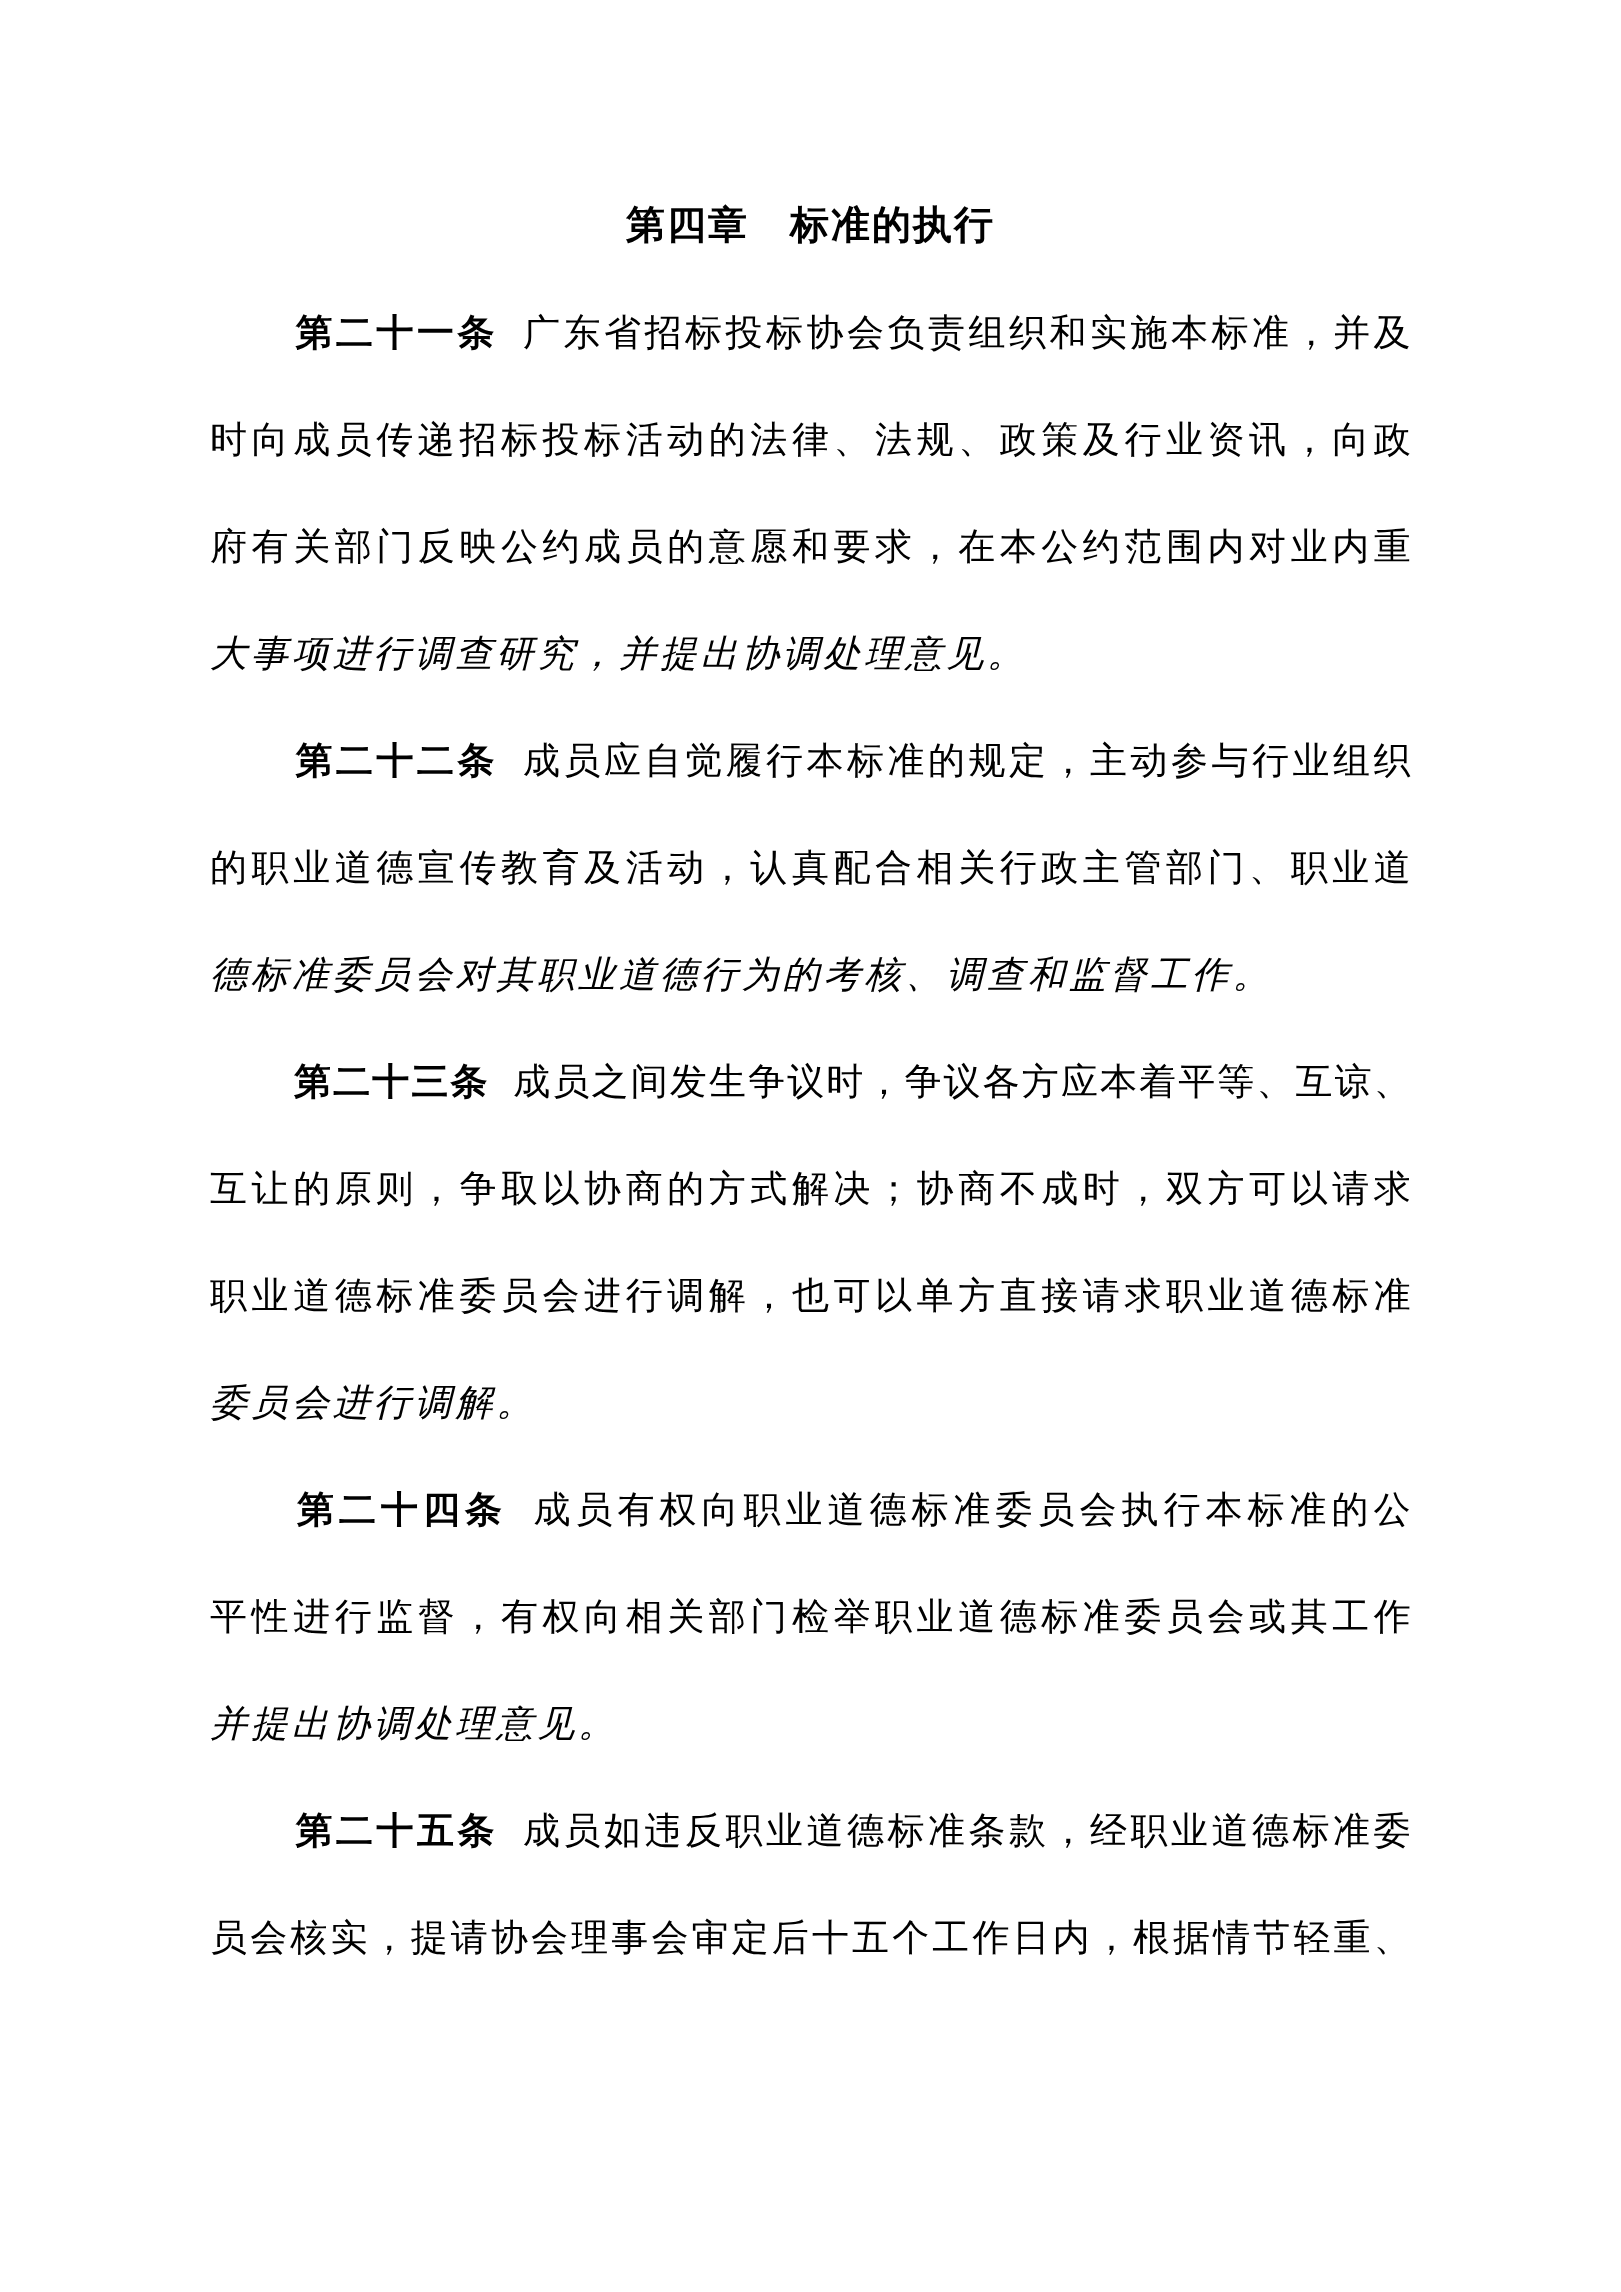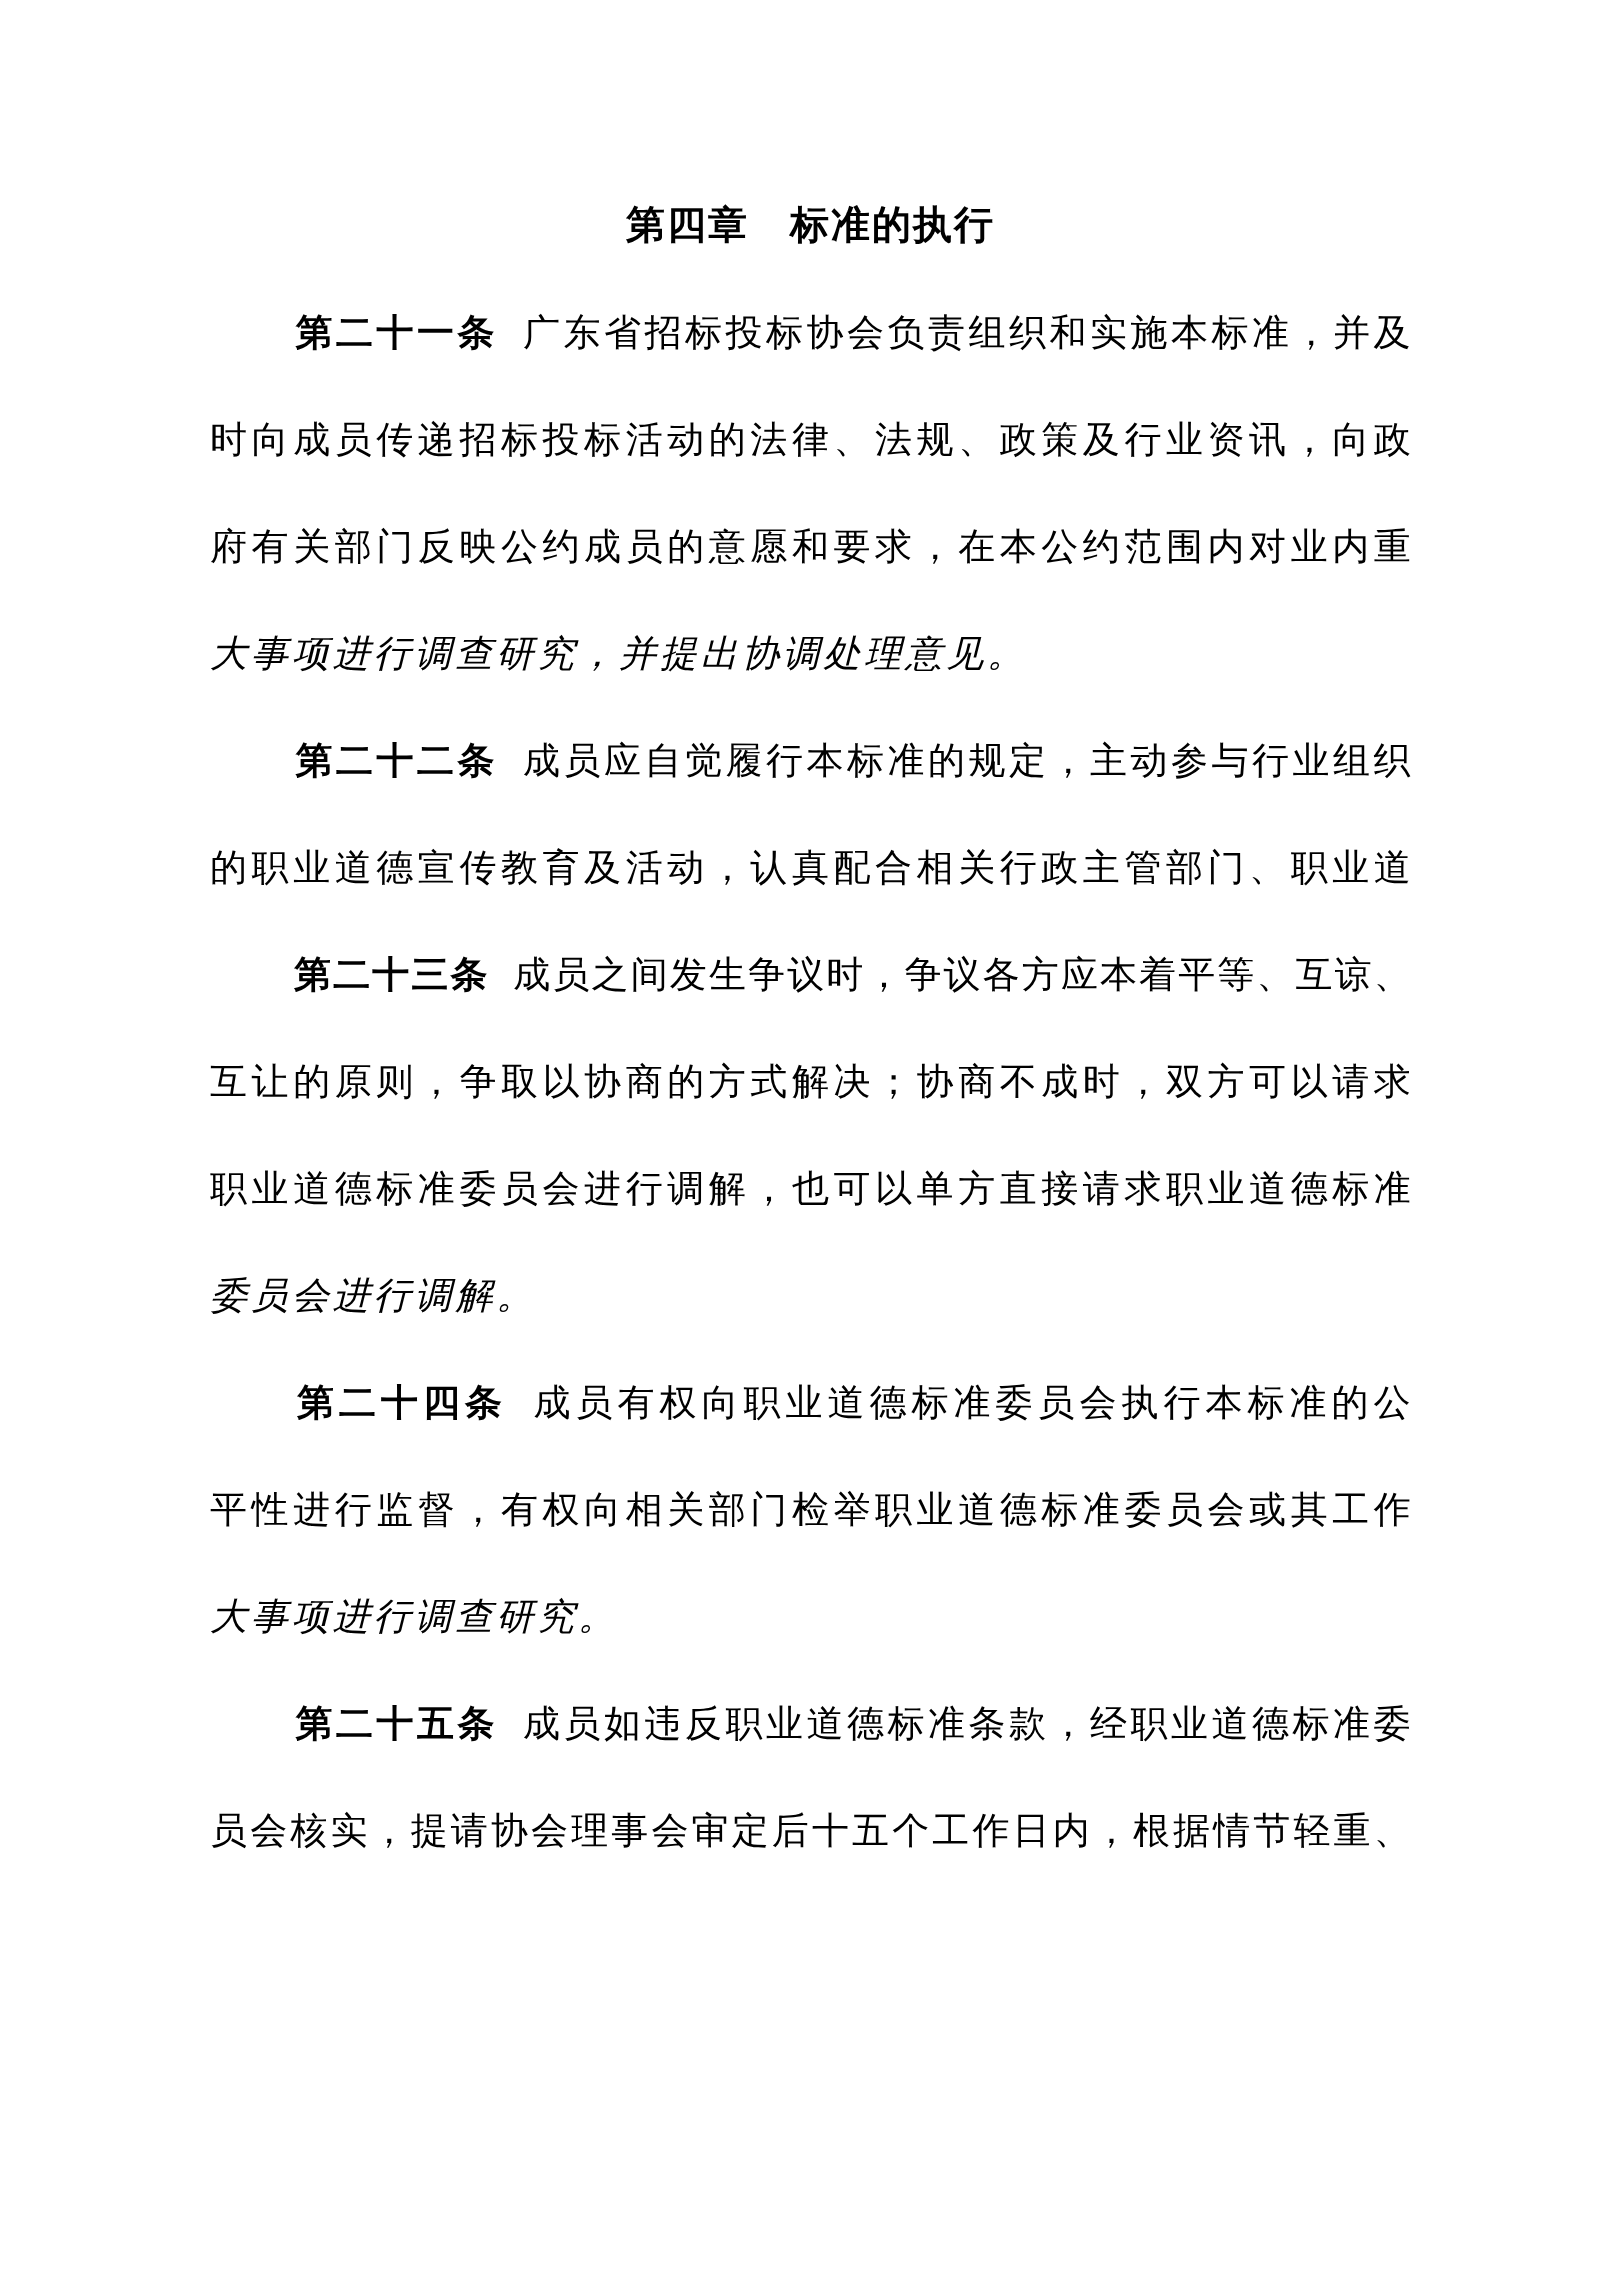--- a/index.html
+++ b/index.html
@@ -73,26 +73,27 @@
   <div class="chapter-title">第四章　标准的执行</div>
 
   <div class="doc-body">
 
   <div class="line"><span class="indent"></span><span class="ch bold">第</span><span class="ch bold">二</span><span class="ch bold">十</span><span class="ch bold">一</span><span class="ch bold">条</span><span class="numspace"></span><span class="ch">广</span><span class="ch">东</span><span class="ch">省</span><span class="ch">招</span><span class="ch">标</span><span class="ch">投</span><span class="ch">标</span><span class="ch">协</span><span class="ch">会</span><span class="ch">负</span><span class="ch">责</span><span class="ch">组</span><span class="ch">织</span><span class="ch">和</span><span class="ch">实</span><span class="ch">施</span><span class="ch">本</span><span class="ch">标</span><span class="ch">准</span><span class="ch">，</span><span class="ch">并</span><span class="ch">及</span></div>
       <div class="line"><span class="ch">时</span><span class="ch">向</span><span class="ch">成</span><span class="ch">员</span><span class="ch">传</span><span class="ch">递</span><span class="ch">招</span><span class="ch">标</span><span class="ch">投</span><span class="ch">标</span><span class="ch">活</span><span class="ch">动</span><span class="ch">的</span><span class="ch">法</span><span class="ch">律</span><span class="ch">、</span><span class="ch">法</span><span class="ch">规</span><span class="ch">、</span><span class="ch">政</span><span class="ch">策</span><span class="ch">及</span><span class="ch">行</span><span class="ch">业</span><span class="ch">资</span><span class="ch">讯</span><span class="ch">，</span><span class="ch">向</span><span class="ch">政</span></div>
       <div class="line"><span class="ch">府</span><span class="ch">有</span><span class="ch">关</span><span class="ch">部</span><span class="ch">门</span><span class="ch">反</span><span class="ch">映</span><span class="ch">公</span><span class="ch">约</span><span class="ch">成</span><span class="ch">员</span><span class="ch">的</span><span class="ch">意</span><span class="ch">愿</span><span class="ch">和</span><span class="ch">要</span><span class="ch">求</span><span class="ch">，</span><span class="ch">在</span><span class="ch">本</span><span class="ch">公</span><span class="ch">约</span><span class="ch">范</span><span class="ch">围</span><span class="ch">内</span><span class="ch">对</span><span class="ch">业</span><span class="ch">内</span><span class="ch">重</span></div>
       <div class="line nojust"><span class="plain">大事项进行调查研究，并提出协调处理意见。</span></div>
       <div class="line"><span class="indent"></span><span class="ch bold">第</span><span class="ch bold">二</span><span class="ch bold">十</span><span class="ch bold">二</span><span class="ch bold">条</span><span class="numspace"></span><span class="ch">成</span><span class="ch">员</span><span class="ch">应</span><span class="ch">自</span><span class="ch">觉</span><span class="ch">履</span><span class="ch">行</span><span class="ch">本</span><span class="ch">标</span><span class="ch">准</span><span class="ch">的</span><span class="ch">规</span><span class="ch">定</span><span class="ch">，</span><span class="ch">主</span><span class="ch">动</span><span class="ch">参</span><span class="ch">与</span><span class="ch">行</span><span class="ch">业</span><span class="ch">组</span><span class="ch">织</span></div>
       <div class="line"><span class="ch">的</span><span class="ch">职</span><span class="ch">业</span><span class="ch">道</span><span class="ch">德</span><span class="ch">宣</span><span class="ch">传</span><span class="ch">教</span><span class="ch">育</span><span class="ch">及</span><span class="ch">活</span><span class="ch">动</span><span class="ch">，</span><span class="ch">认</span><span class="ch">真</span><span class="ch">配</span><span class="ch">合</span><span class="ch">相</span><span class="ch">关</span><span class="ch">行</span><span class="ch">政</span><span class="ch">主</span><span class="ch">管</span><span class="ch">部</span><span class="ch">门</span><span class="ch">、</span><span class="ch">职</span><span class="ch">业</span><span class="ch">道</span></div>
+      <div class="line nojust"><span class="plain">德标准委员会对其职业道德行为的考核、调查和监督工作。</span></div>
       <div class="line"><span class="indent"></span><span class="ch bold">第</span><span class="ch bold">二</span><span class="ch bold">十</span><span class="ch bold">三</span><span class="ch bold">条</span><span class="numspace"></span><span class="ch">成</span><span class="ch">员</span><span class="ch">之</span><span class="ch">间</span><span class="ch">发</span><span class="ch">生</span><span class="ch">争</span><span class="ch">议</span><span class="ch">时</span><span class="ch">，</span><span class="ch">争</span><span class="ch">议</span><span class="ch">各</span><span class="ch">方</span><span class="ch">应</span><span class="ch">本</span><span class="ch">着</span><span class="ch">平</span><span class="ch">等</span><span class="ch">、</span><span class="ch">互</span><span class="ch">谅</span><span class="ch">、</span></div>
       <div class="line"><span class="ch">互</span><span class="ch">让</span><span class="ch">的</span><span class="ch">原</span><span class="ch">则</span><span class="ch">，</span><span class="ch">争</span><span class="ch">取</span><span class="ch">以</span><span class="ch">协</span><span class="ch">商</span><span class="ch">的</span><span class="ch">方</span><span class="ch">式</span><span class="ch">解</span><span class="ch">决</span><span class="ch">；</span><span class="ch">协</span><span class="ch">商</span><span class="ch">不</span><span class="ch">成</span><span class="ch">时</span><span class="ch">，</span><span class="ch">双</span><span class="ch">方</span><span class="ch">可</span><span class="ch">以</span><span class="ch">请</span><span class="ch">求</span></div>
       <div class="line"><span class="ch">职</span><span class="ch">业</span><span class="ch">道</span><span class="ch">德</span><span class="ch">标</span><span class="ch">准</span><span class="ch">委</span><span class="ch">员</span><span class="ch">会</span><span class="ch">进</span><span class="ch">行</span><span class="ch">调</span><span class="ch">解</span><span class="ch">，</span><span class="ch">也</span><span class="ch">可</span><span class="ch">以</span><span class="ch">单</span><span class="ch">方</span><span class="ch">直</span><span class="ch">接</span><span class="ch">请</span><span class="ch">求</span><span class="ch">职</span><span class="ch">业</span><span class="ch">道</span><span class="ch">德</span><span class="ch">标</span><span class="ch">准</span></div>
       <div class="line nojust"><span class="plain">委员会进行调解。</span></div>
       <div class="line"><span class="indent"></span><span class="ch bold">第</span><span class="ch bold">二</span><span class="ch bold">十</span><span class="ch bold">四</span><span class="ch bold">条</span><span class="numspace"></span><span class="ch">成</span><span class="ch">员</span><span class="ch">有</span><span class="ch">权</span><span class="ch">向</span><span class="ch">职</span><span class="ch">业</span><span class="ch">道</span><span class="ch">德</span><span class="ch">标</span><span class="ch">准</span><span class="ch">委</span><span class="ch">员</span><span class="ch">会</span><span class="ch">执</span><span class="ch">行</span><span class="ch">本</span><span class="ch">标</span><span class="ch">准</span><span class="ch">的</span><span class="ch">公</span></div>
       <div class="line"><span class="ch">平</span><span class="ch">性</span><span class="ch">进</span><span class="ch">行</span><span class="ch">监</span><span class="ch">督</span><span class="ch">，</span><span class="ch">有</span><span class="ch">权</span><span class="ch">向</span><span class="ch">相</span><span class="ch">关</span><span class="ch">部</span><span class="ch">门</span><span class="ch">检</span><span class="ch">举</span><span class="ch">职</span><span class="ch">业</span><span class="ch">道</span><span class="ch">德</span><span class="ch">标</span><span class="ch">准</span><span class="ch">委</span><span class="ch">员</span><span class="ch">会</span><span class="ch">或</span><span class="ch">其</span><span class="ch">工</span><span class="ch">作</span></div>
-      <div class="line nojust"><span class="plain">大事项进行调查研究。</span></div>
+      <div class="line nojust"><span class="plain">并提出协调处理意见。</span></div>
       <div class="line"><span class="indent"></span><span class="ch bold">第</span><span class="ch bold">二</span><span class="ch bold">十</span><span class="ch bold">五</span><span class="ch bold">条</span><span class="numspace"></span><span class="ch">成</span><span class="ch">员</span><span class="ch">如</span><span class="ch">违</span><span class="ch">反</span><span class="ch">职</span><span class="ch">业</span><span class="ch">道</span><span class="ch">德</span><span class="ch">标</span><span class="ch">准</span><span class="ch">条</span><span class="ch">款</span><span class="ch">，</span><span class="ch">经</span><span class="ch">职</span><span class="ch">业</span><span class="ch">道</span><span class="ch">德</span><span class="ch">标</span><span class="ch">准</span><span class="ch">委</span></div>
       <div class="line"><span class="ch">员</span><span class="ch">会</span><span class="ch">核</span><span class="ch">实</span><span class="ch">，</span><span class="ch">提</span><span class="ch">请</span><span class="ch">协</span><span class="ch">会</span><span class="ch">理</span><span class="ch">事</span><span class="ch">会</span><span class="ch">审</span><span class="ch">定</span><span class="ch">后</span><span class="ch">十</span><span class="ch">五</span><span class="ch">个</span><span class="ch">工</span><span class="ch">作</span><span class="ch">日</span><span class="ch">内</span><span class="ch">，</span><span class="ch">根</span><span class="ch">据</span><span class="ch">情</span><span class="ch">节</span><span class="ch">轻</span><span class="ch">重</span><span class="ch">、</span></div>
     </div>
 
   <div class="page-number">7</div>
 </div>
 
 
 </body></html>

